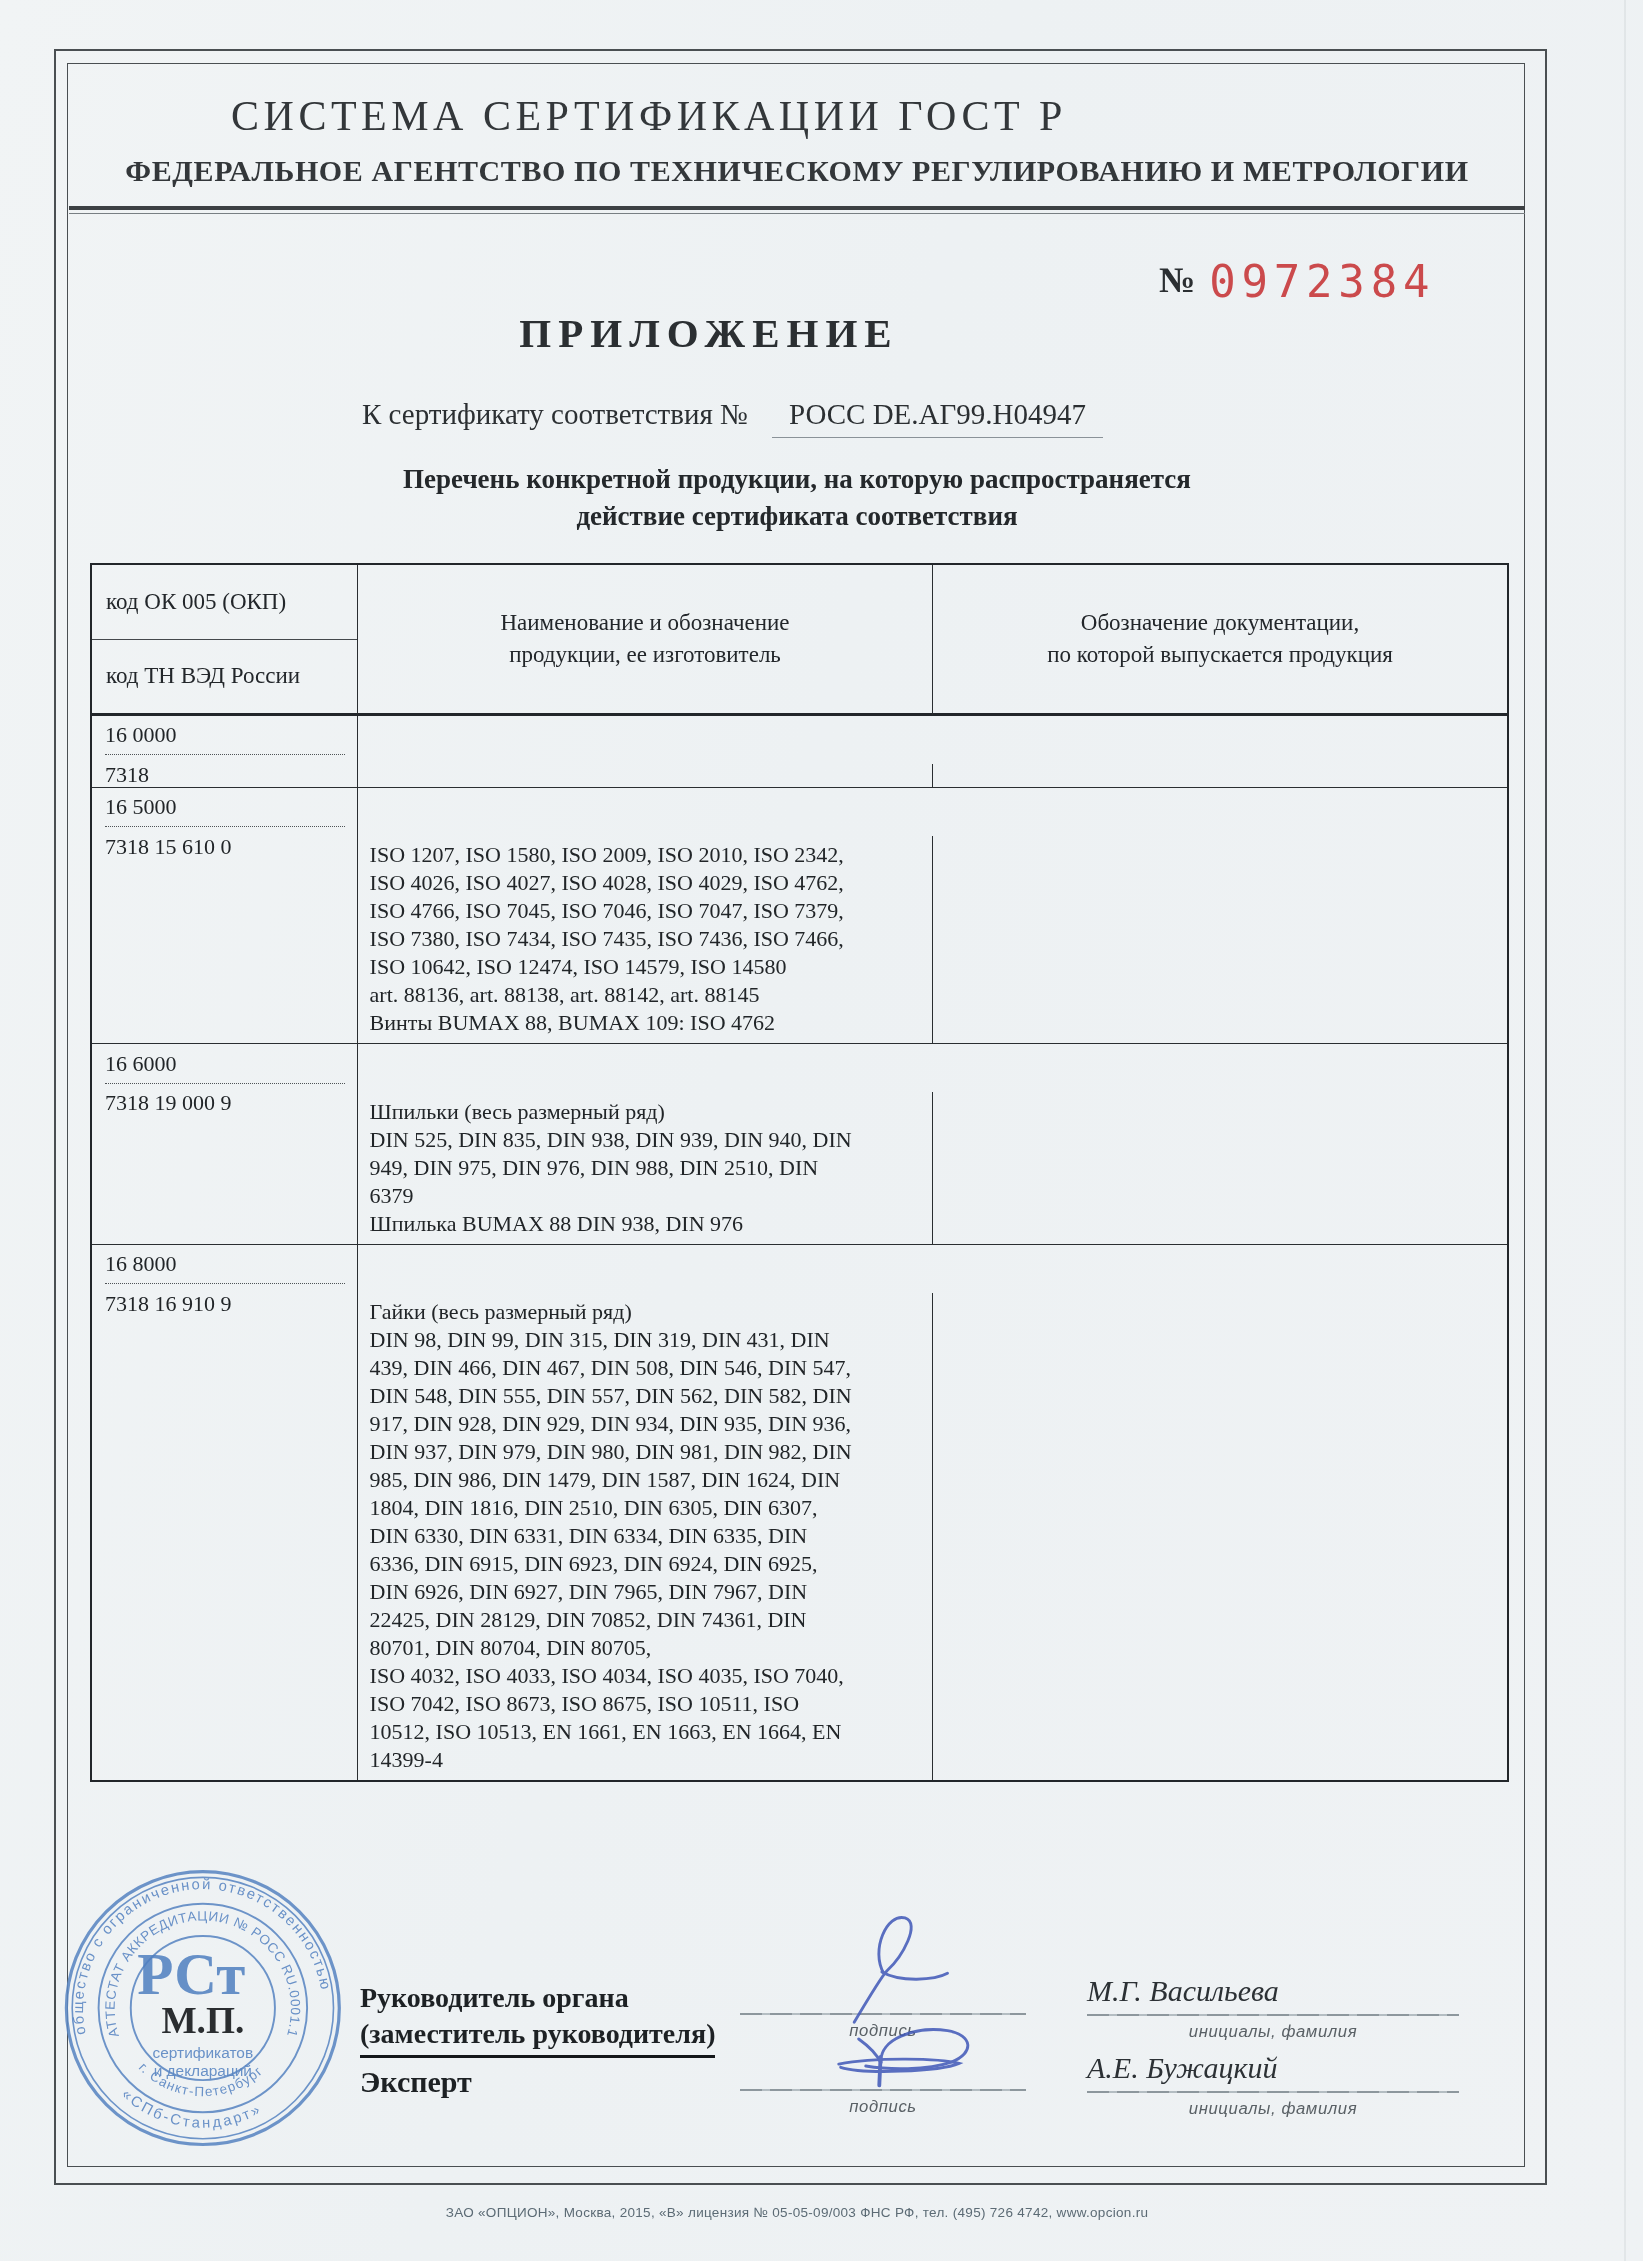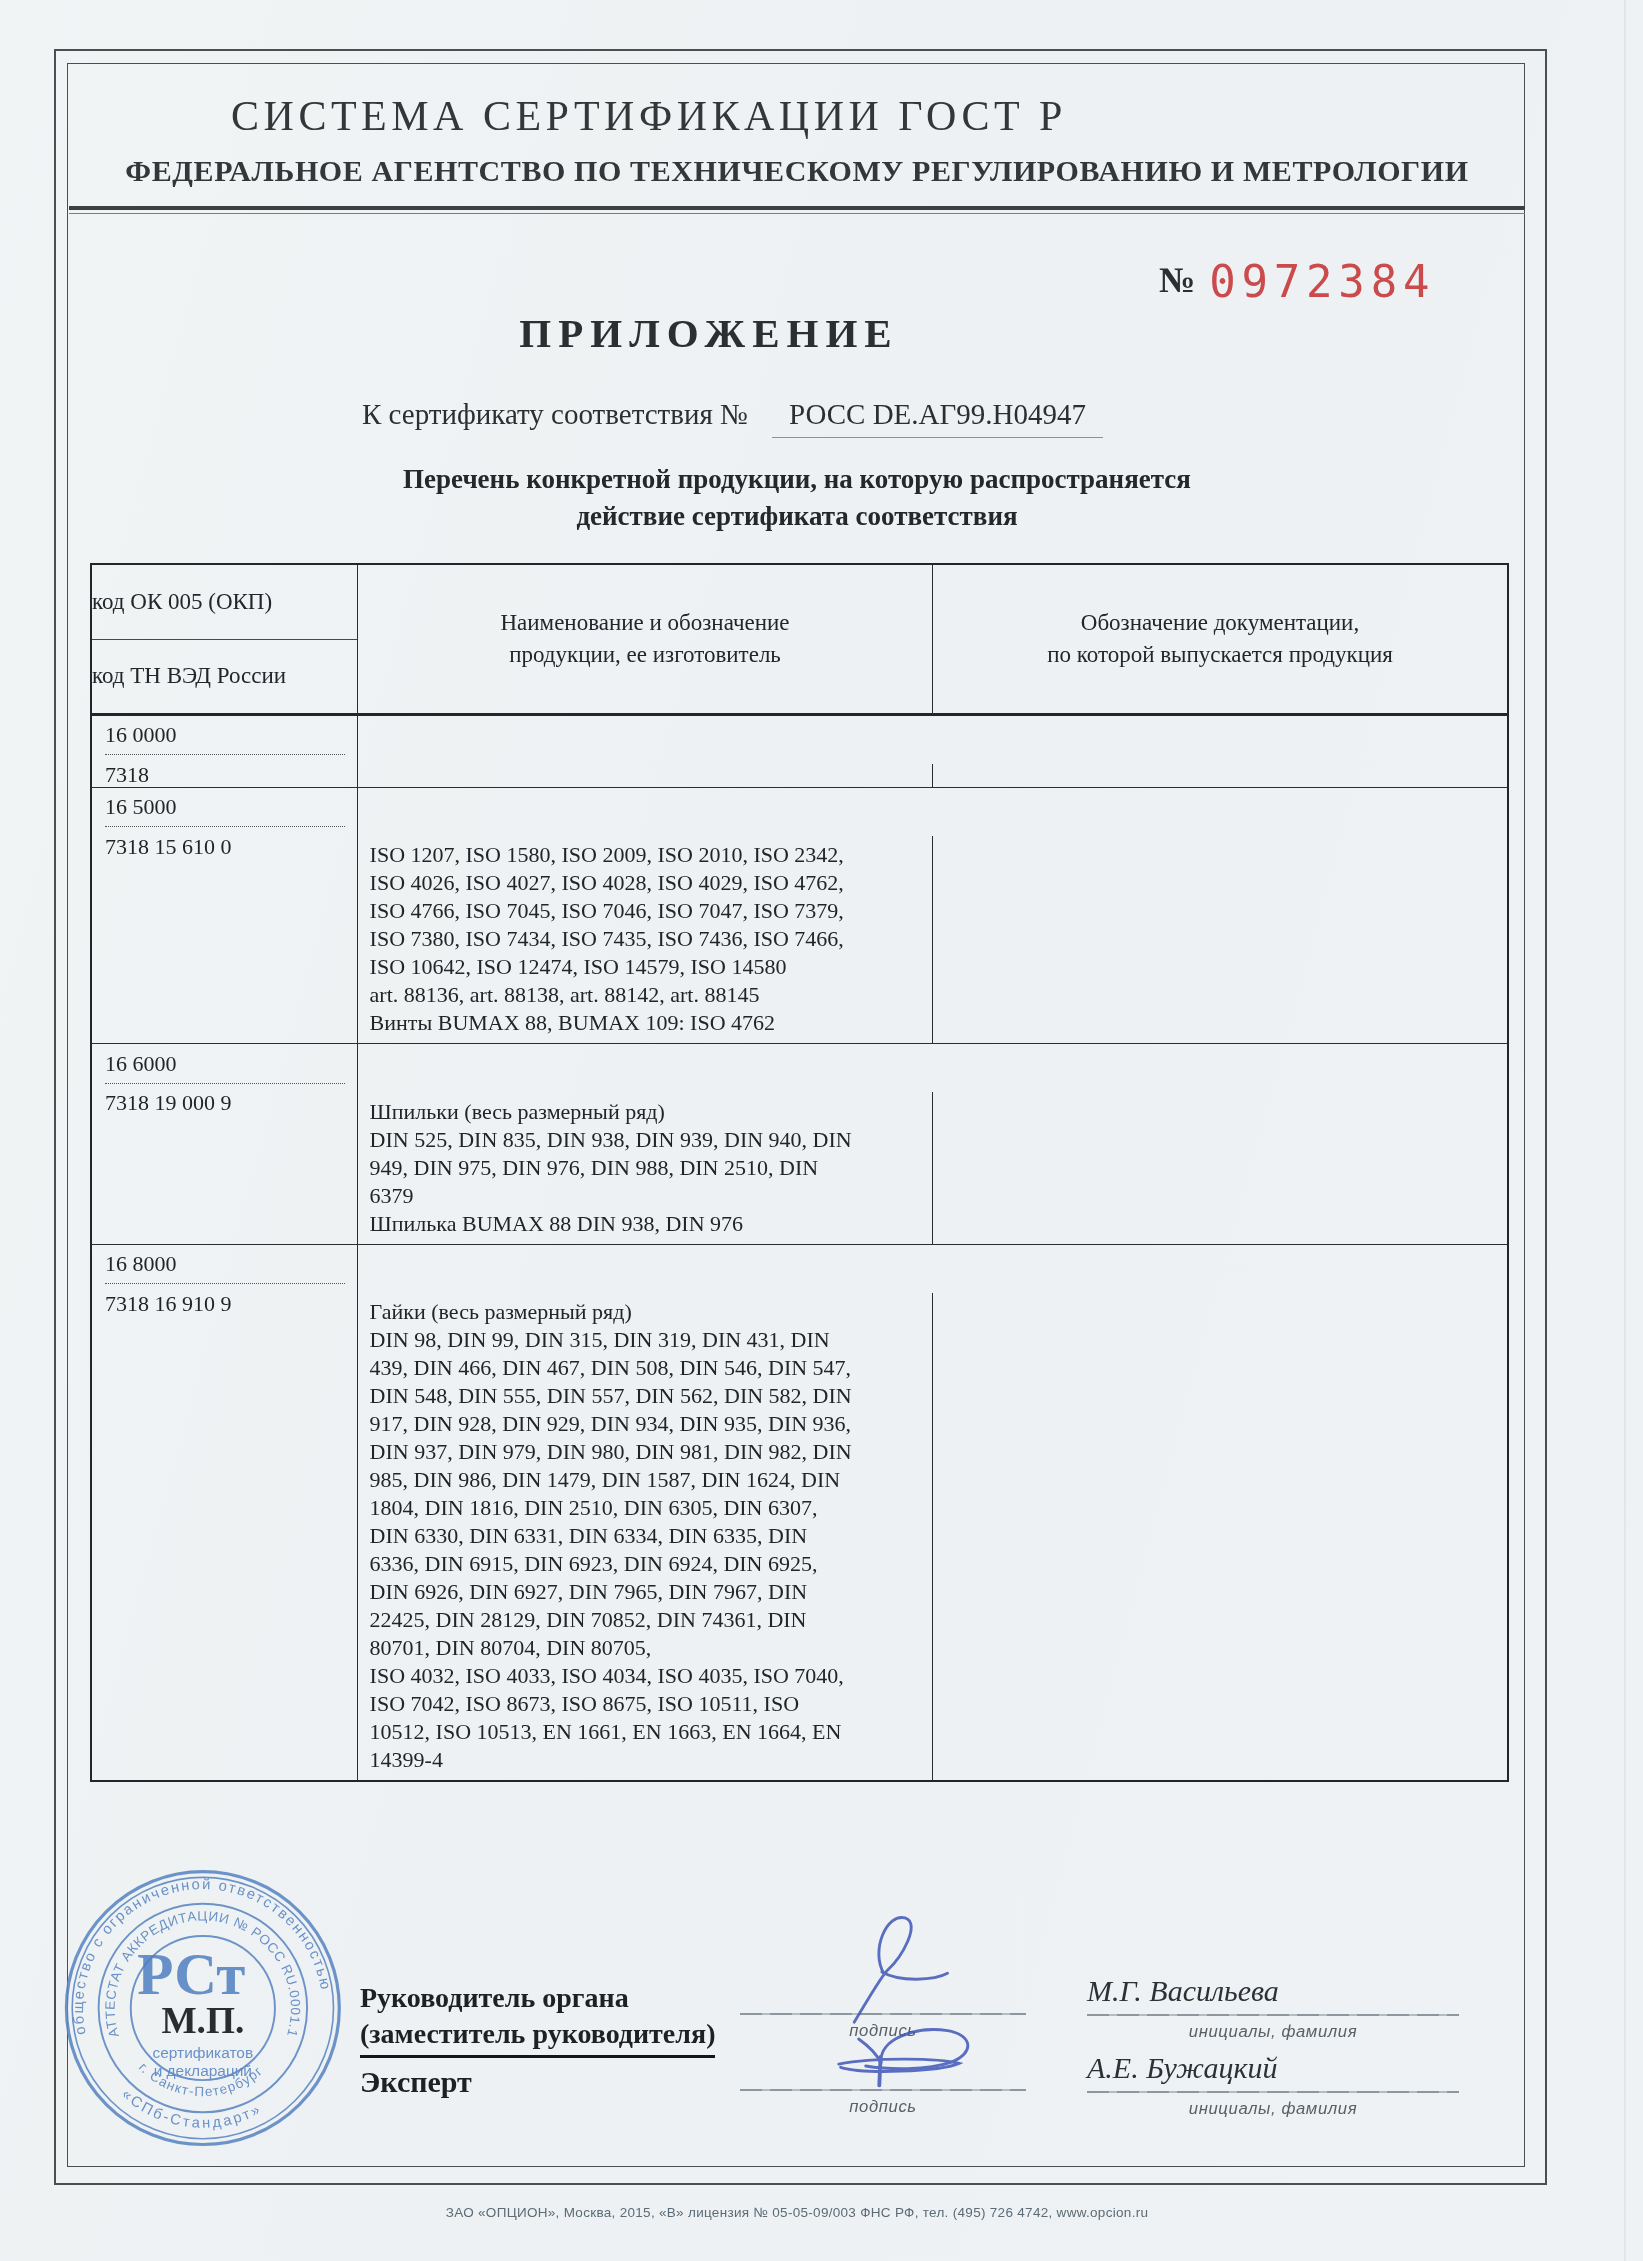--- a/index.html
+++ b/index.html
@@ -43,21 +43,21 @@
   
   .ptable{position:absolute;left:90px;top:563px;width:1415px;
           display:grid;grid-template-columns:266px 575px auto;
           grid-template-rows:151px 72px auto auto auto;
           border:2.6px solid #22262a;background:transparent;}
   .cell{border-right:1.9px solid #2a2e31;border-bottom:1.9px solid #2a2e31;box-sizing:border-box;}
   .cell.last-col{border-right:none;}
   .cell.last-row{border-bottom:none;}
   .hcell{border-bottom:3.9px solid #22262a;}
   .hcode{display:flex;flex-direction:column;}
-  .hcode-top,.hcode-bottom{flex:1;display:flex;align-items:center;
+  .hcode-top,.hcode-bottom{flex:1;display:flex;align-items:center;padding-left:14px;
                            font-size:23px;color:#22262a;}
   .hcode-top{border-bottom:1.3px solid #44484c;}
   .hcenter{display:flex;align-items:center;justify-content:center;text-align:center;
            font-size:23px;line-height:32px;color:#22262a;white-space:pre-line;}
   .code-cell{padding:5.1px 9px 3.9px 13px;font-size:22px;line-height:27px;color:#212528;}
   .code-top{border-bottom:1.9px dotted #4f5457;padding-bottom:6.4px;margin-bottom:5.1px;margin-right:2.6px;}
   .name-cell{padding:5.1px 9px 6.4px 11.6px;font-size:22px;line-height:28px;
              color:#212528;white-space:pre-line;margin-top:48px;}
   .docs-cell{padding:5.1px;}
 

